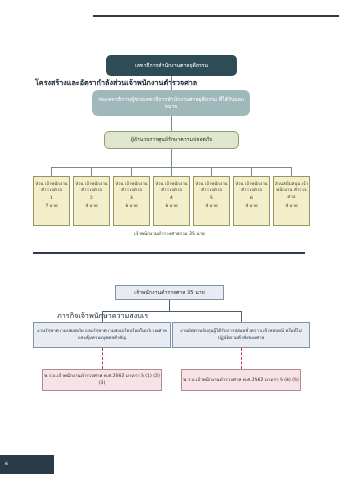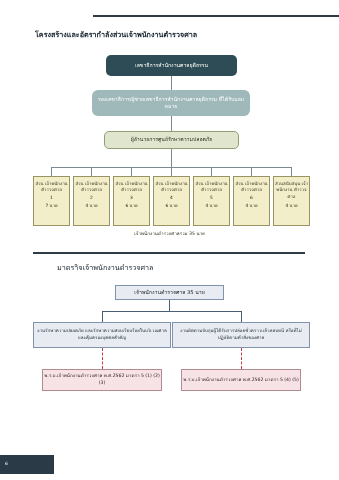--- a/index.html
+++ b/index.html
@@ -40,20 +40,21 @@
     background: #2f3b46;
   }
 
   .section-title {
     position: absolute;
     font-weight: bold;
     font-size: 7.2px;
     letter-spacing: 0px;
     color: #14202b;
     white-space: nowrap;
+    margin-top: 48px;
   }
   #title-structure { left: 35px; top: 29px; }
   #title-mission   { left: 57px; top: 262px; font-weight: normal; font-size: 7.2px;}
 
   
   .box {
     position: absolute;
     box-sizing: border-box;
     display: flex;
     align-items: center;
@@ -254,21 +255,21 @@
   <div class="unit-box" style="left:273px;">
     <span class="unit-name">ส่วนสนับสนุน เจ้าพนักงาน ตำรวจศาล</span>
     <span class="unit-num"></span>
     <span class="unit-count">4 นาย</span>
   </div>
 
   <div class="total-note">เจ้าพนักงานตำรวจศาลรวม  35  นาย</div>
 
   <div class="rule-mid"></div>
 
-  <div class="section-title" id="title-mission">มาตราิจเจ้าพนักงานตำรวจศาล</div>
+  <div class="section-title" id="title-mission">ภารกิจเจ้าพนักษาความสงบเร</div>
 
   <div class="box" id="box-officer-total">เจ้าพนักงานตำรวจศาล 35  นาย</div>
 
   <div class="solidline" style="left:169px; top:300px; width:1px; height:11px;"></div>
   <div class="solidline" style="left:102px; top:311px; width:139px; height:1px;"></div>
   <div class="solidline" style="left:102px; top:311px; width:1px; height:11px;"></div>
   <div class="solidline" style="left:241px; top:311px; width:1px; height:11px;"></div>
 
   <div class="mission-box" id="mission-left">งานรักษาความปลอดภัย และรักษาความสงบเรียบร้อยในบริเวณศาลและคุ้มครองบุคคลสำคัญ</div>
   <div class="mission-box" id="mission-right">งานติดตามจับกุมผู้ได้รับการปล่อยชั่วคราวแล้วหลบหนี หรือที่ไม่ปฏิบัติตามคำสั่งของศาล</div>

